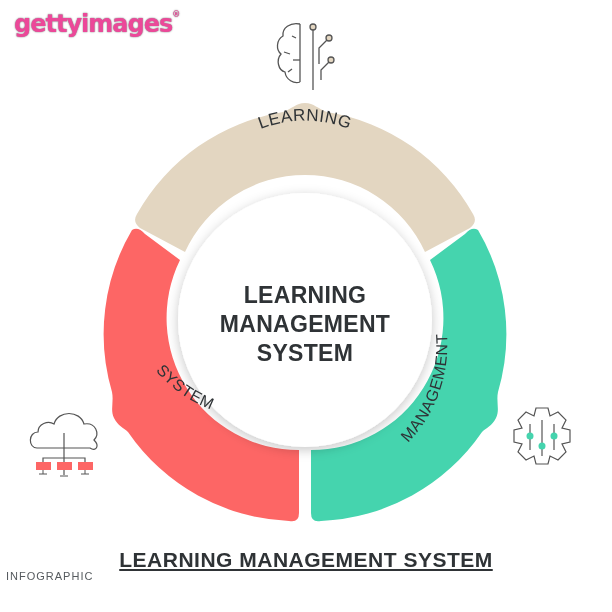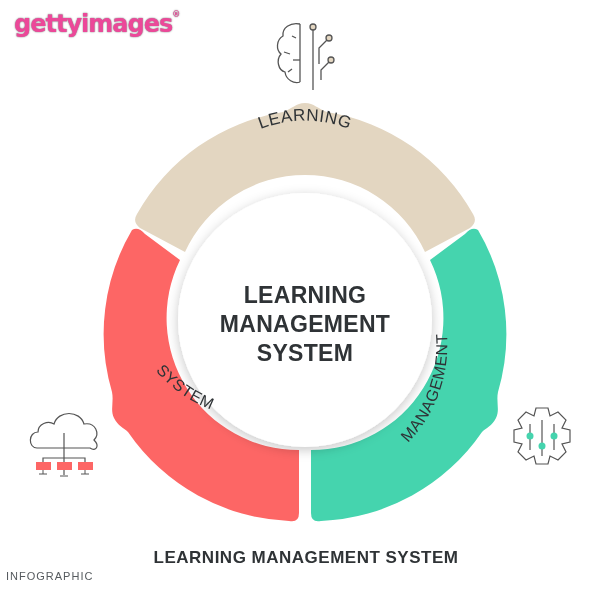--- a/index.html
+++ b/index.html
@@ -1,21 +1,21 @@
 <!DOCTYPE html>
 <html><head>
 <meta charset="utf-8">
 <style>
   html,body{margin:0;padding:0;background:#ffffff;}
   body{width:612px;height:612px;position:relative;overflow:hidden;font-family:"Liberation Sans",sans-serif;}
   .watermark{position:absolute;left:14px;top:10px;font-family:"DejaVu Sans",sans-serif;font-size:24px;font-weight:bold;letter-spacing:-1px;color:#ec4899;
     text-shadow:0 0 2px #9a9a9a,0 0 1px #8a8a8a;}
   .watermark .reg{font-size:8px;vertical-align:top;}
   svg.main{position:absolute;left:0;top:0;}
-  .footer-title{position:absolute;left:0;width:612px;top:548px;text-align:center;font-size:17px;font-weight:bold;color:#2f3336;letter-spacing:0.5px;}
+  .footer-title{position:absolute;left:0;width:612px;top:548px;text-align:center;font-size:21px;font-weight:bold;color:#2f3336;letter-spacing:0.5px;text-decoration:underline;}
   .footer-sub{position:absolute;left:0;width:612px;top:570px;text-align:left;font-size:11px;color:#555a5e;letter-spacing:1px;padding-left:6px;}
   .center-title{position:absolute;left:180px;width:250px;top:281px;text-align:center;font-size:23px;font-weight:bold;color:#2f3336;line-height:29px;letter-spacing:0.3px;}
 </style>
 </head>
 <body>
 
 <div class="watermark"><span>gettyimages</span><span class="reg">®</span></div>
 
 <svg class="main" width="612" height="612" viewBox="0 0 612 612">
   <defs>

